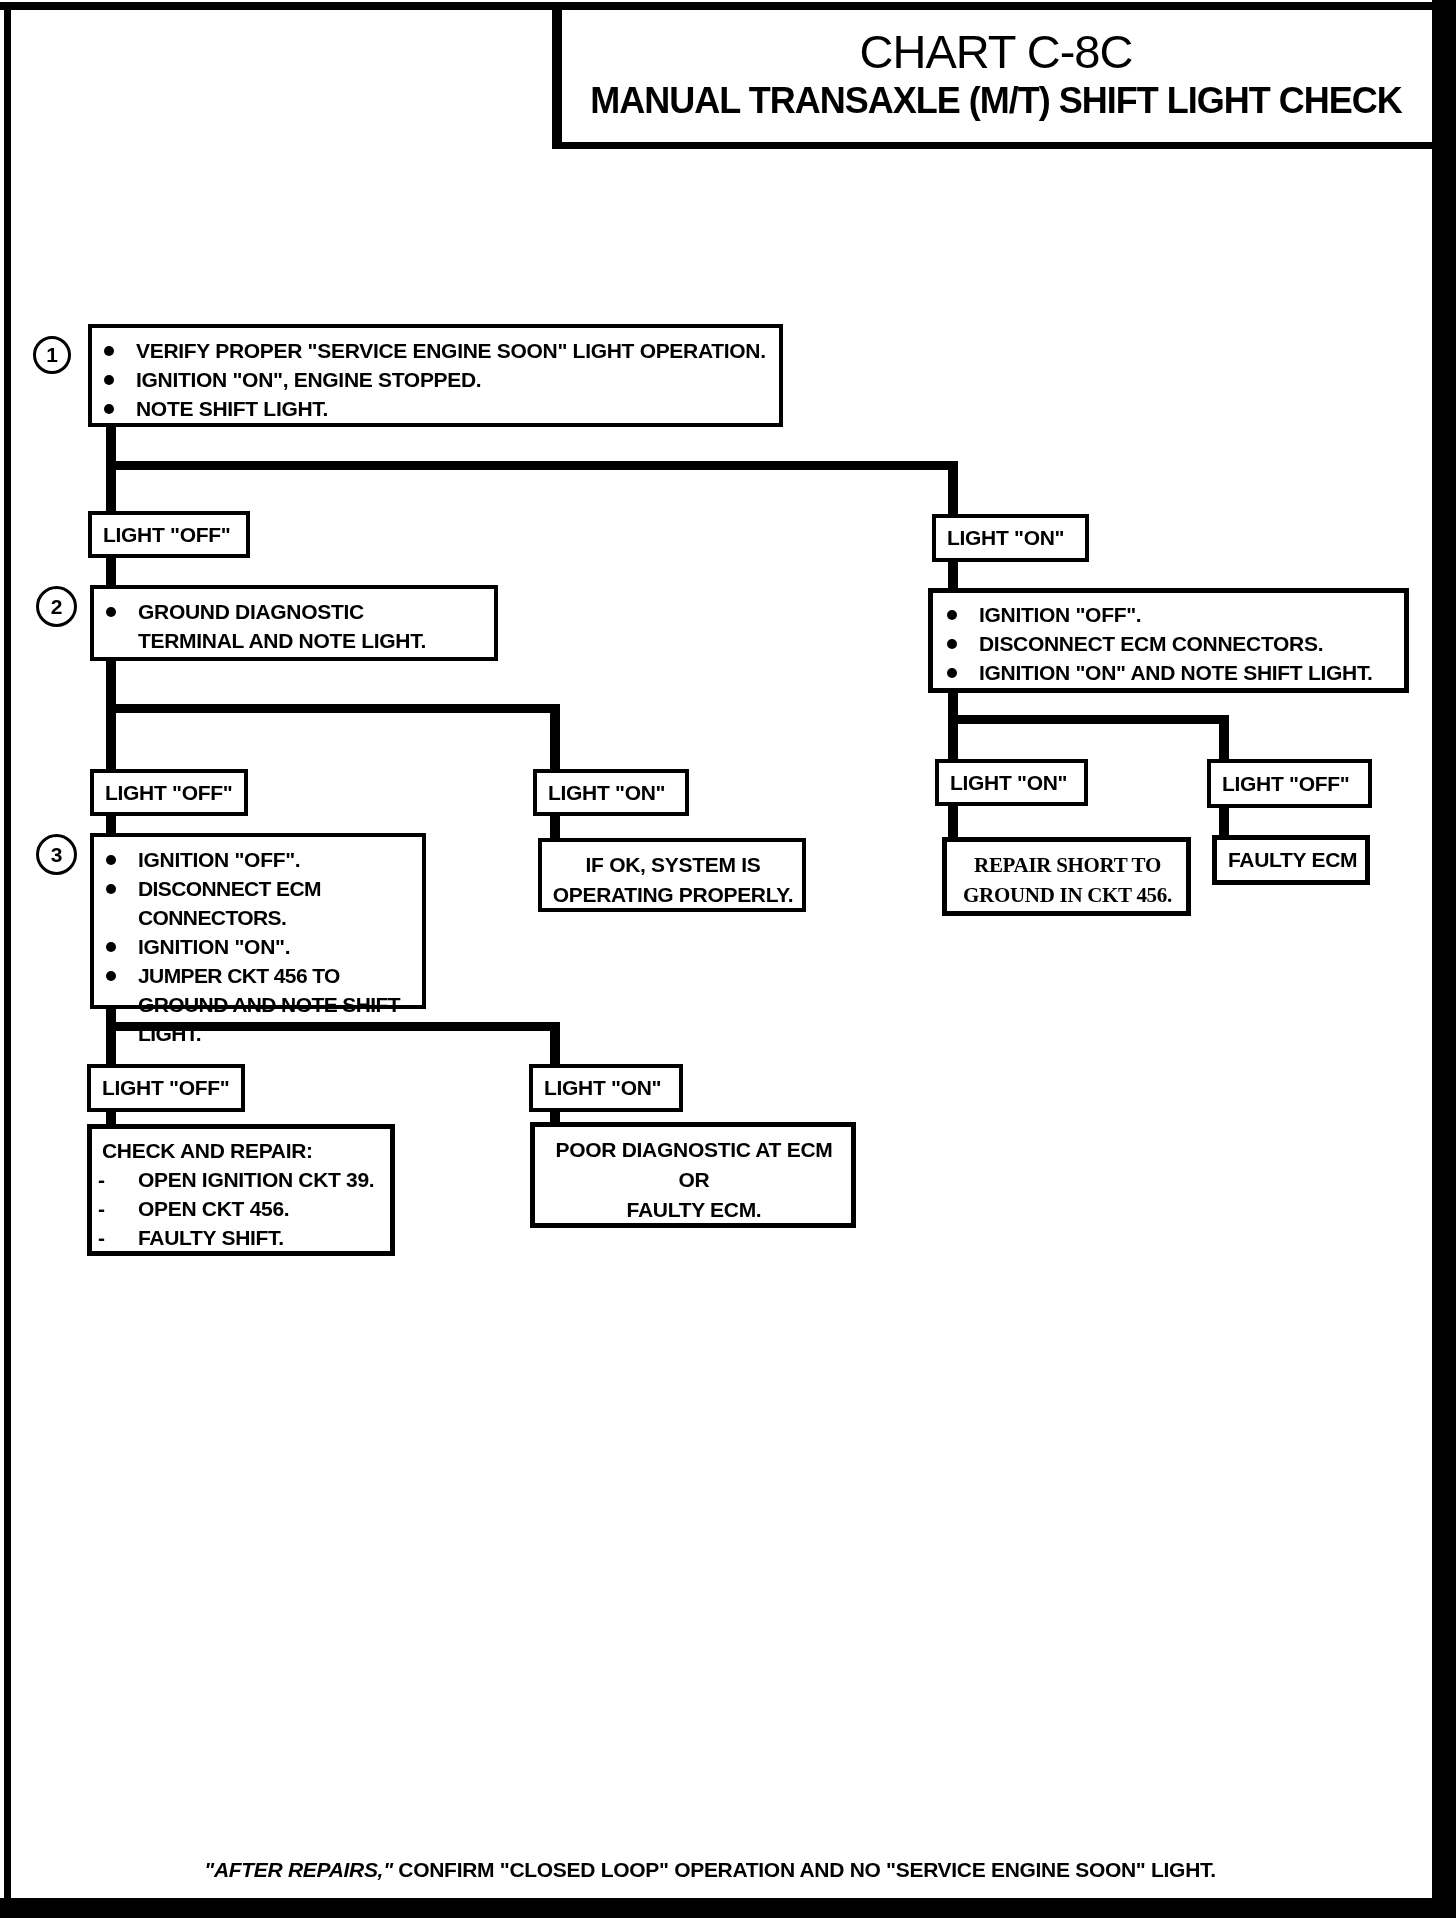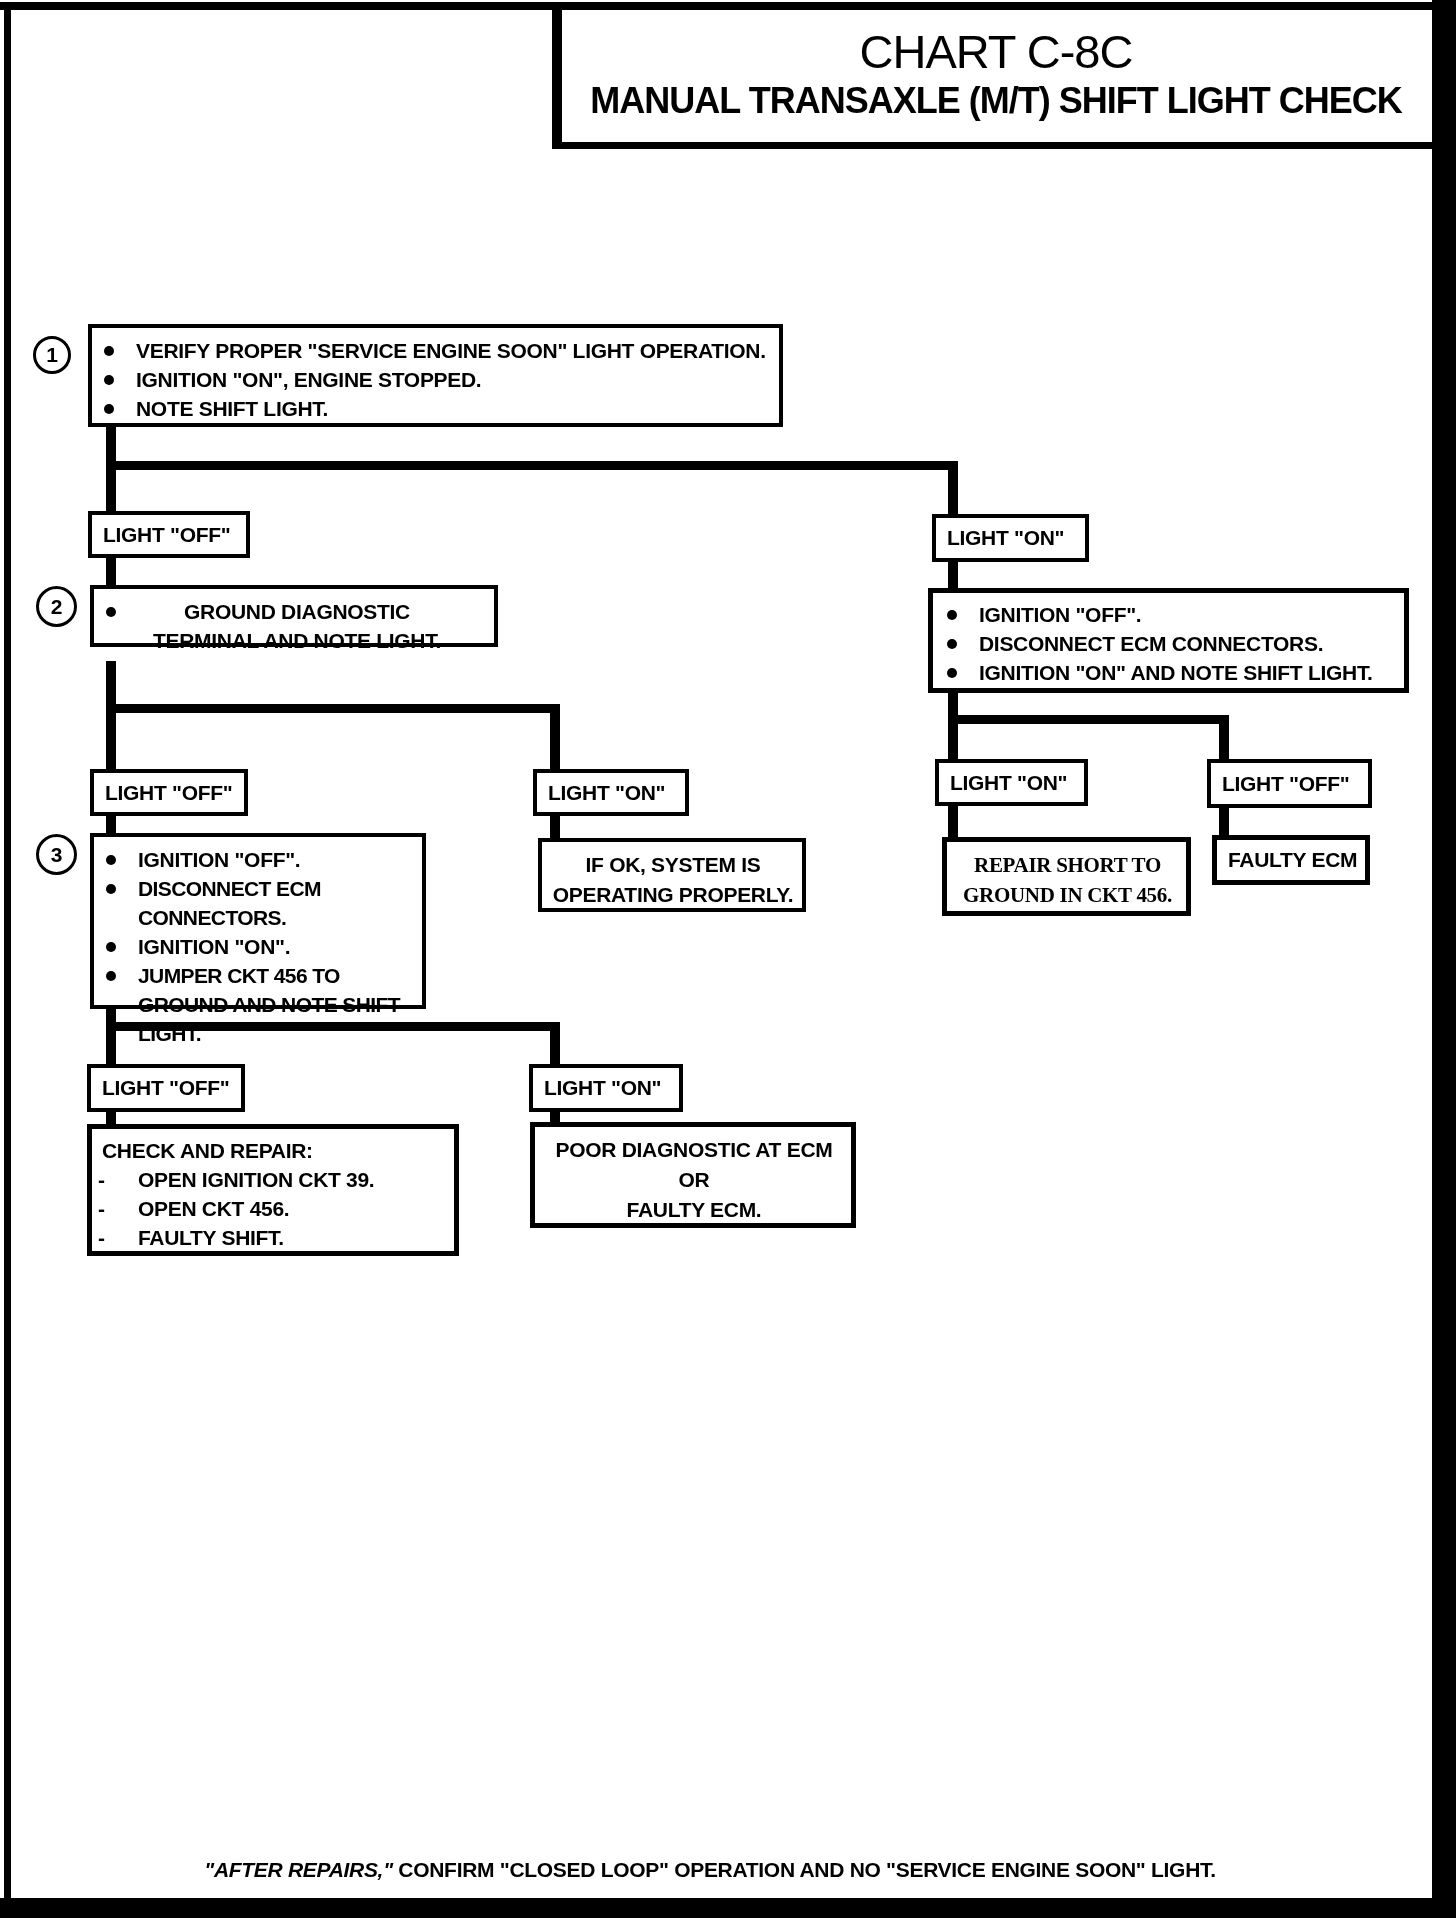--- a/index.html
+++ b/index.html
@@ -109,21 +109,21 @@
     </ul>
   </div>
 
   <div class="fbox label-box" style="left:88px;top:511px;width:162px;height:47px;">
       <span>LIGHT "OFF"</span>
     </div>
   <div class="fbox label-box" style="left:932px;top:514px;width:157px;height:48px;">
       <span>LIGHT "ON"</span>
     </div>
 
-  <div class="fbox" style="left:90px;top:585px;width:408px;height:62px;text-align:center;">
+  <div class="fbox" style="left:90px;top:585px;width:408px;height:76px;">
     <ul class="blist" style="padding:8px 6px 0 6px;">
       <li>
           <span class="dot"></span>
           <span class="btxt" style="max-width:340px;">GROUND DIAGNOSTIC TERMINAL AND NOTE LIGHT.</span>
         </li>
     </ul>
   </div>
 
   <div class="fbox heavy" style="left:928px;top:588px;width:481px;height:105px;">
     <ul class="blist" style="padding:7px 6px 0 8px;">
@@ -195,21 +195,21 @@
       <span>FAULTY ECM</span>
     </div>
 
   <div class="fbox label-box" style="left:87px;top:1064px;width:158px;height:48px;">
       <span>LIGHT "OFF"</span>
     </div>
   <div class="fbox label-box" style="left:529px;top:1064px;width:154px;height:48px;">
       <span>LIGHT "ON"</span>
     </div>
 
-  <div class="fbox heavy" style="left:87px;top:1124px;width:372px;height:132px;">
+  <div class="fbox heavy" style="left:87px;top:1124px;width:308px;height:132px;">
     <div style="padding:7px 4px 0 10px;font-size:21px;line-height:29px;font-weight:bold;">CHECK AND REPAIR:</div>
     <ul class="blist" style="padding:0 4px 0 0;">
       <li>
           <span class="dash">-</span>
           <span class="btxt" style="padding-left:12px;">OPEN IGNITION CKT 39.</span>
         </li>
       <li>
           <span class="dash">-</span>
           <span class="btxt" style="padding-left:12px;">OPEN CKT 456.</span>
         </li>

